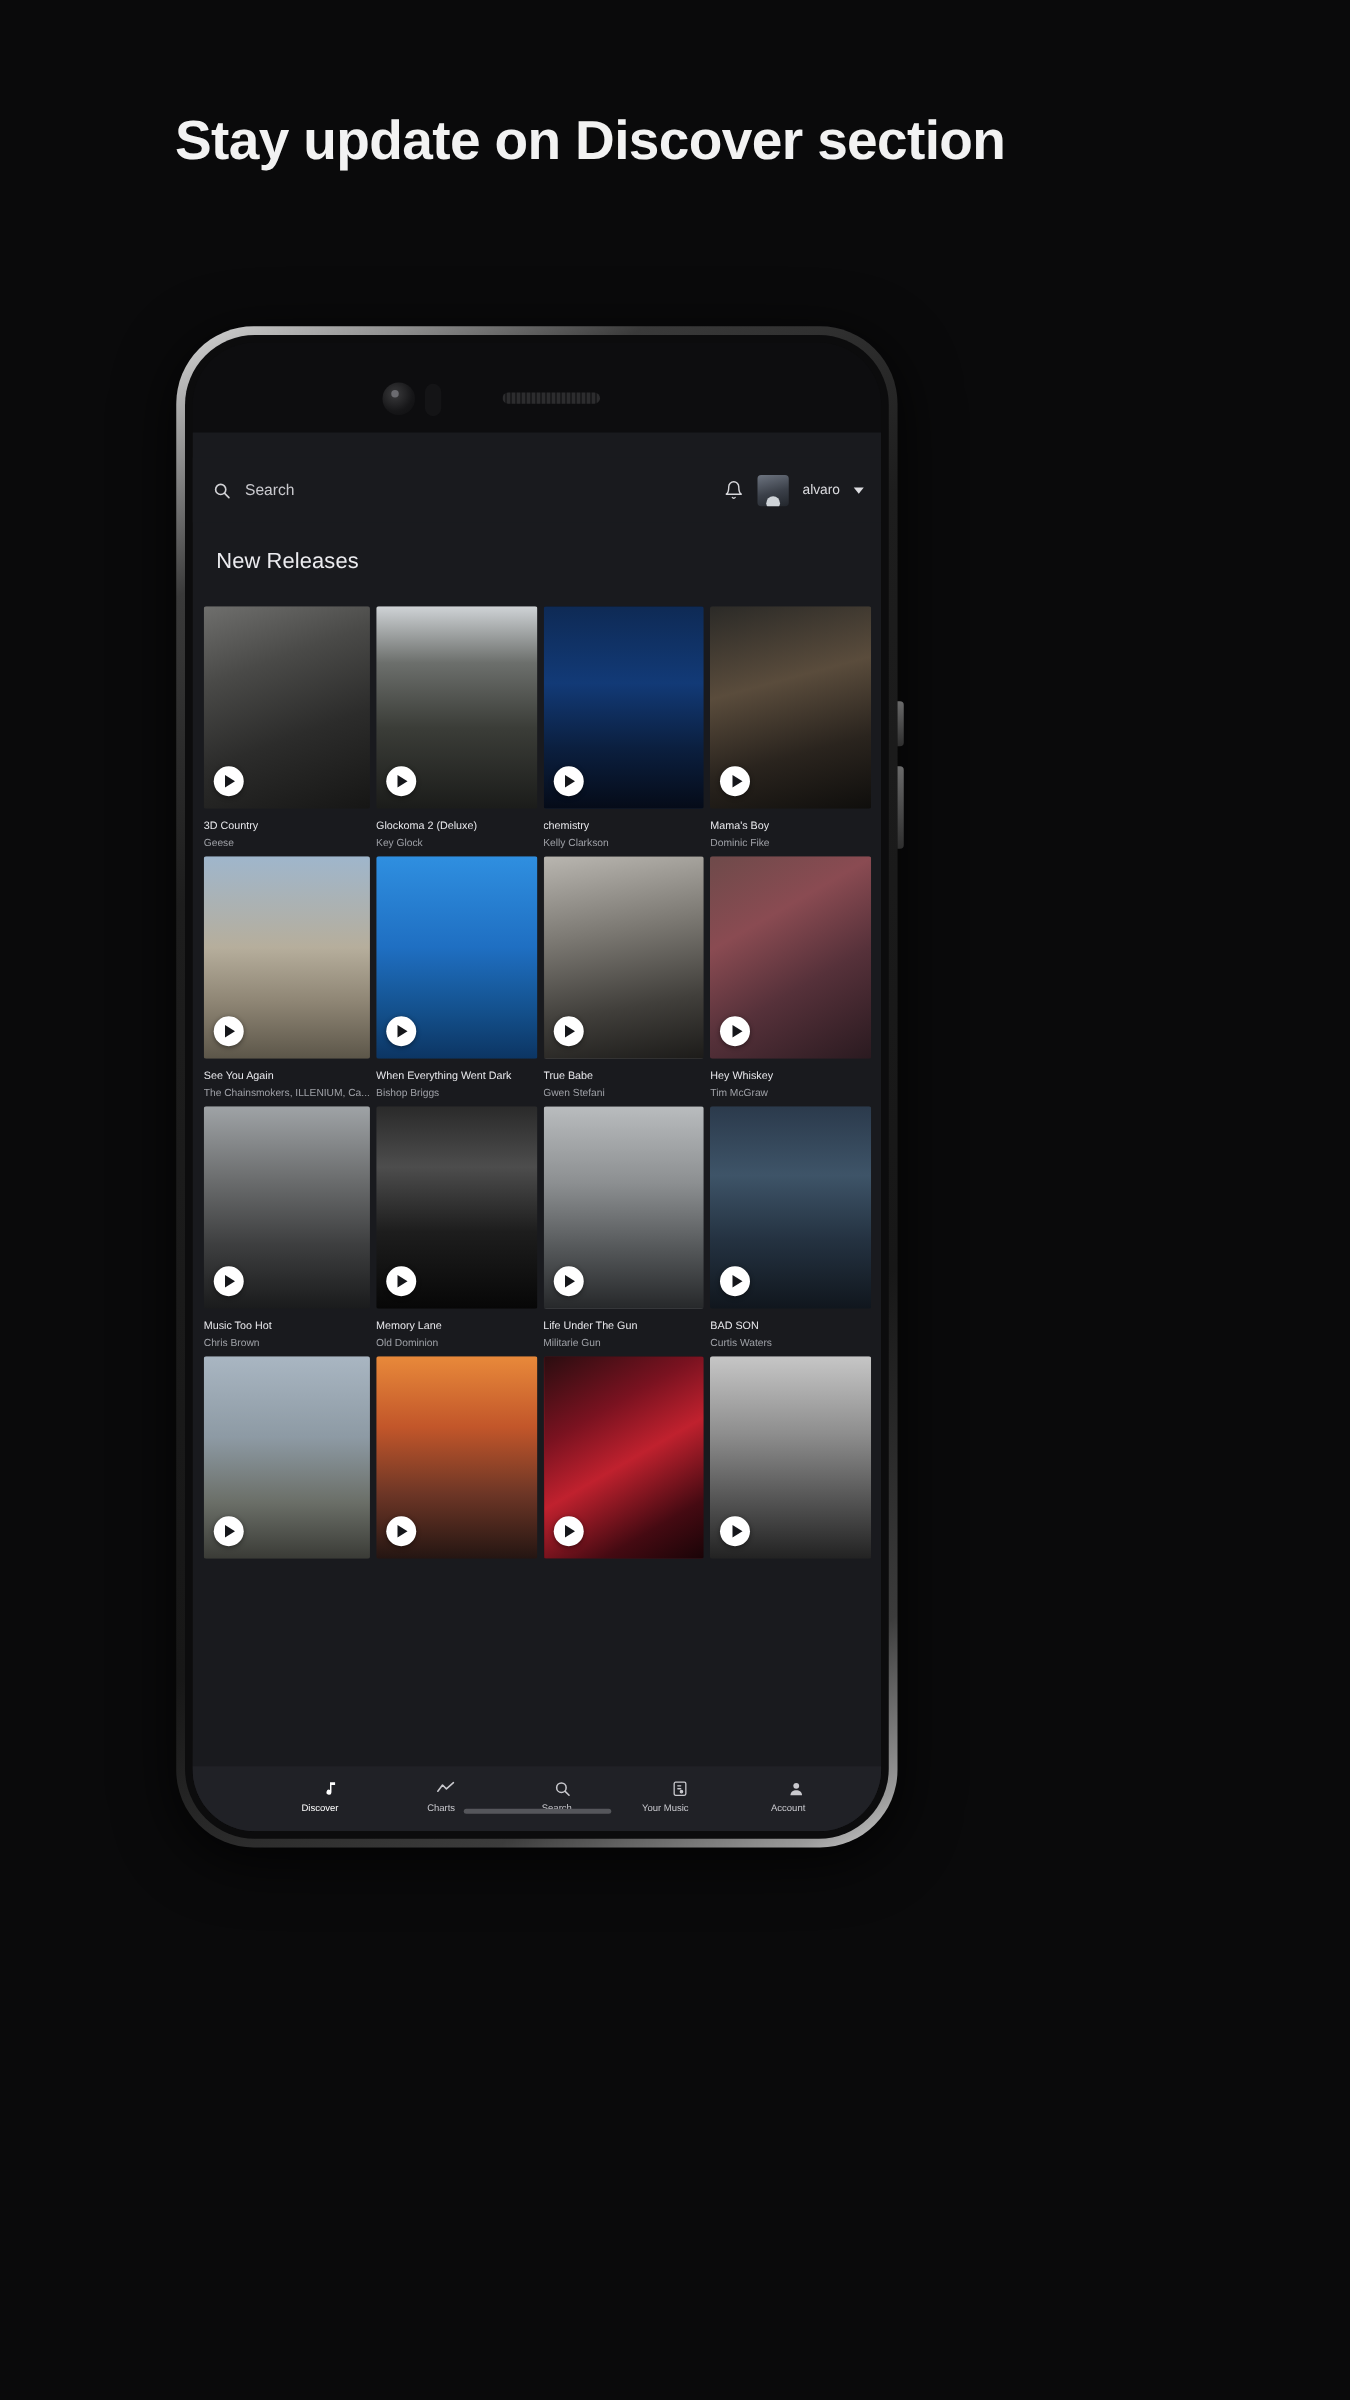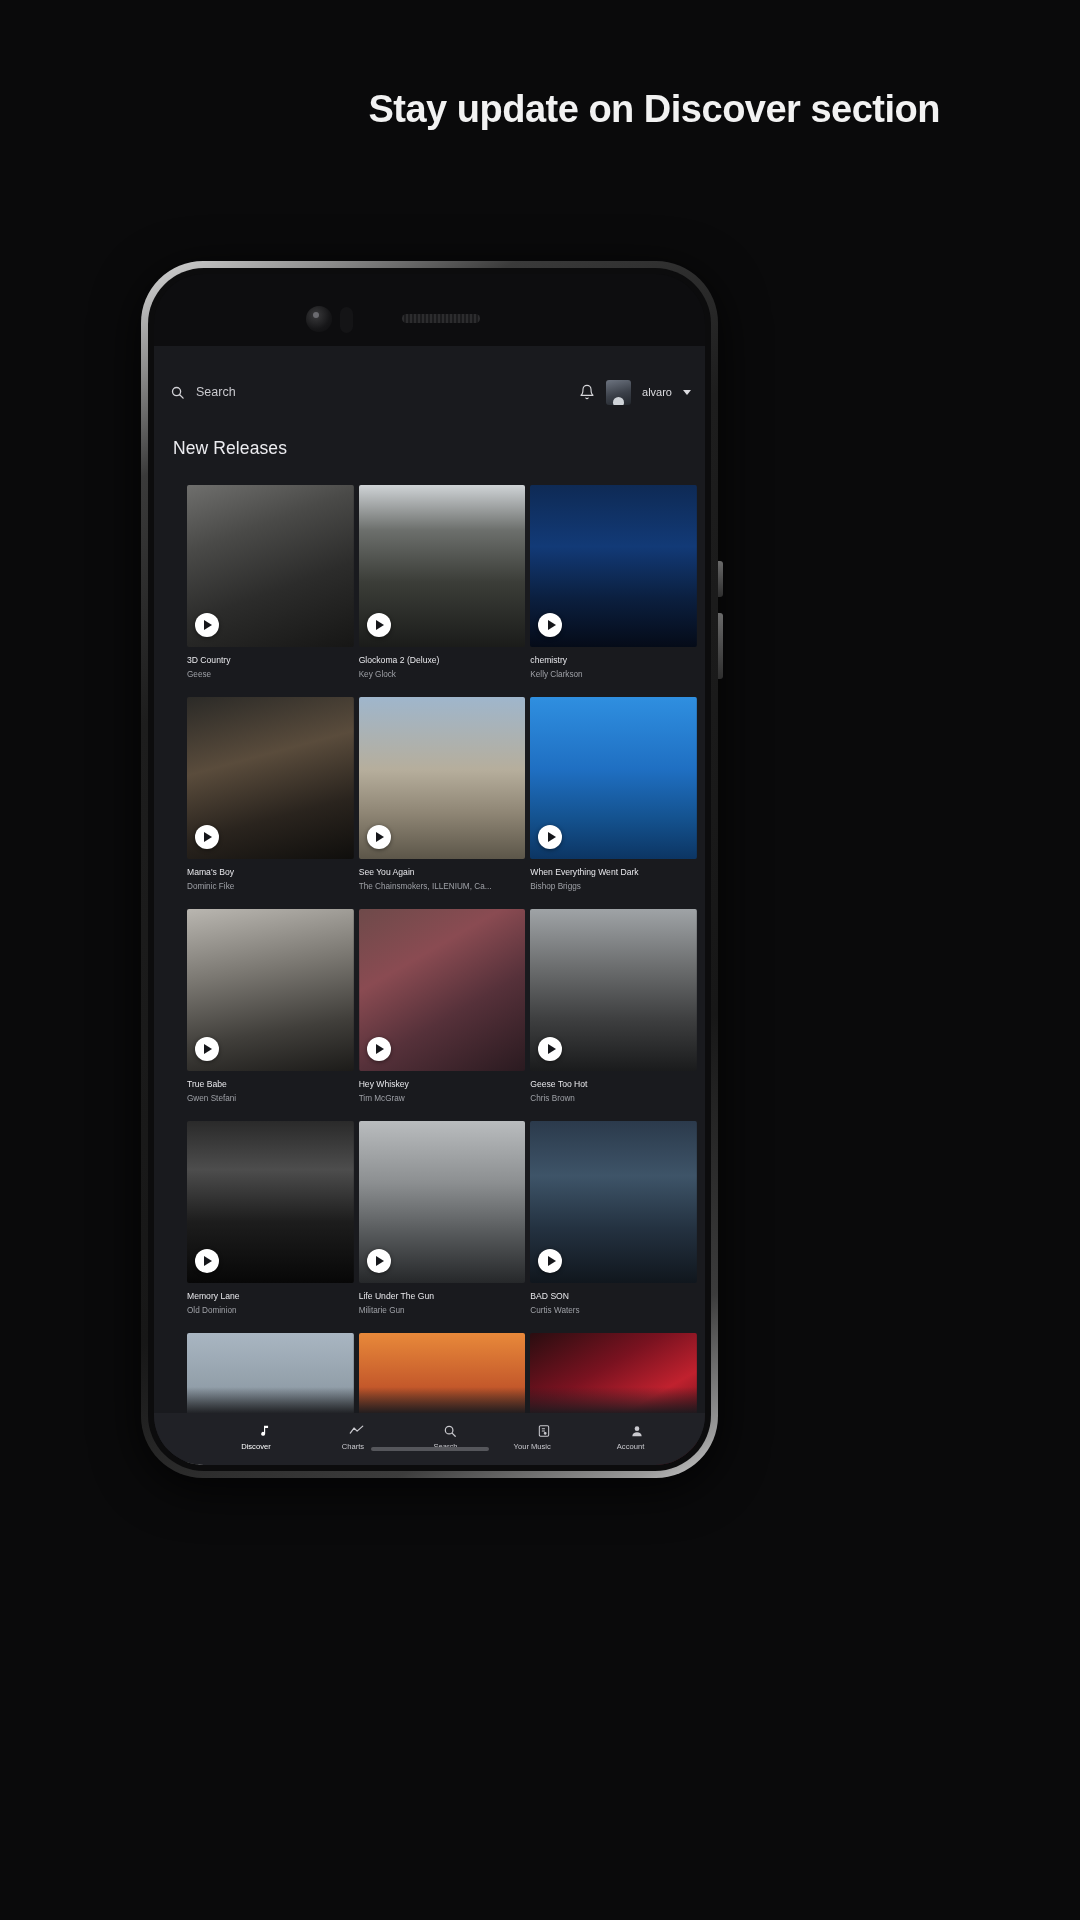--- a/index.html
+++ b/index.html
@@ -12,23 +12,23 @@
   .page {
     position: relative;
     width: 1080px; height: 1920px;
     background: #0a0a0b;
   }
 
   
   .headline {
     position: absolute;
     top: 88px; left: 0; width: 1080px;
-    text-align: right;
+    text-align: left;
     color: #f2f2f2;
-    font-size: 38px;
+    font-size: 44px;
     font-weight: bold;
     line-height: 1.12;
     letter-spacing: -0.5px;
     padding: 0 140px;
   }
 
   
   .phone {
     position: absolute;
     left: 141px; top: 261px;
@@ -135,25 +135,24 @@
   
   .section-title {
     color: #ececf0; font-size: 17.5px; font-weight: 400;
     padding: 20px 0 0 19px; letter-spacing: .1px;
   }
 
   
   .grid {
     flex: 1; overflow: hidden;
     display: grid;
-    grid-template-columns: repeat(3, 1fr);
-    gap: 18px 5px;
+    grid-template-columns: repeat(4, 1fr);
+    gap: 6px 5px;
     padding: 26px 8px 0 9px;
     align-content: start;
-    margin-left: 24px;
   }
   .card { position: relative; }
   .art {
     position: relative;
     width: 100%; height: 162px;
     border-radius: 2px;
     overflow: hidden;
     background-size: cover;
     background-position: center;
   }
@@ -307,21 +306,21 @@
                 <div class="art" style="background-image: linear-gradient(150deg, rgb(110, 74, 74) 0%, rgb(138, 75, 82) 32%, rgb(86, 49, 58) 62%, rgb(42, 26, 32) 100%);">
                   <div class="play"></div>
                 </div>
                 <div class="c-title">Hey Whiskey</div>
                 <div class="c-artist">Tim McGraw</div>
               </div>
               <div class="card">
                 <div class="art" style="background-image: linear-gradient(rgb(159, 163, 166) 0%, rgb(109, 111, 112) 35%, rgb(62, 63, 64) 68%, rgb(26, 27, 28) 100%);">
                   <div class="play"></div>
                 </div>
-                <div class="c-title">Geese Too Hot</div>
+                <div class="c-title">Music Too Hot</div>
                 <div class="c-artist">Chris Brown</div>
               </div>
               <div class="card">
                 <div class="art" style="background-image: linear-gradient(rgb(42, 42, 42) 0%, rgb(77, 77, 77) 30%, rgb(29, 29, 29) 62%, rgb(7, 7, 7) 100%);">
                   <div class="play"></div>
                 </div>
                 <div class="c-title">Memory Lane</div>
                 <div class="c-artist">Old Dominion</div>
               </div>
               <div class="card">

